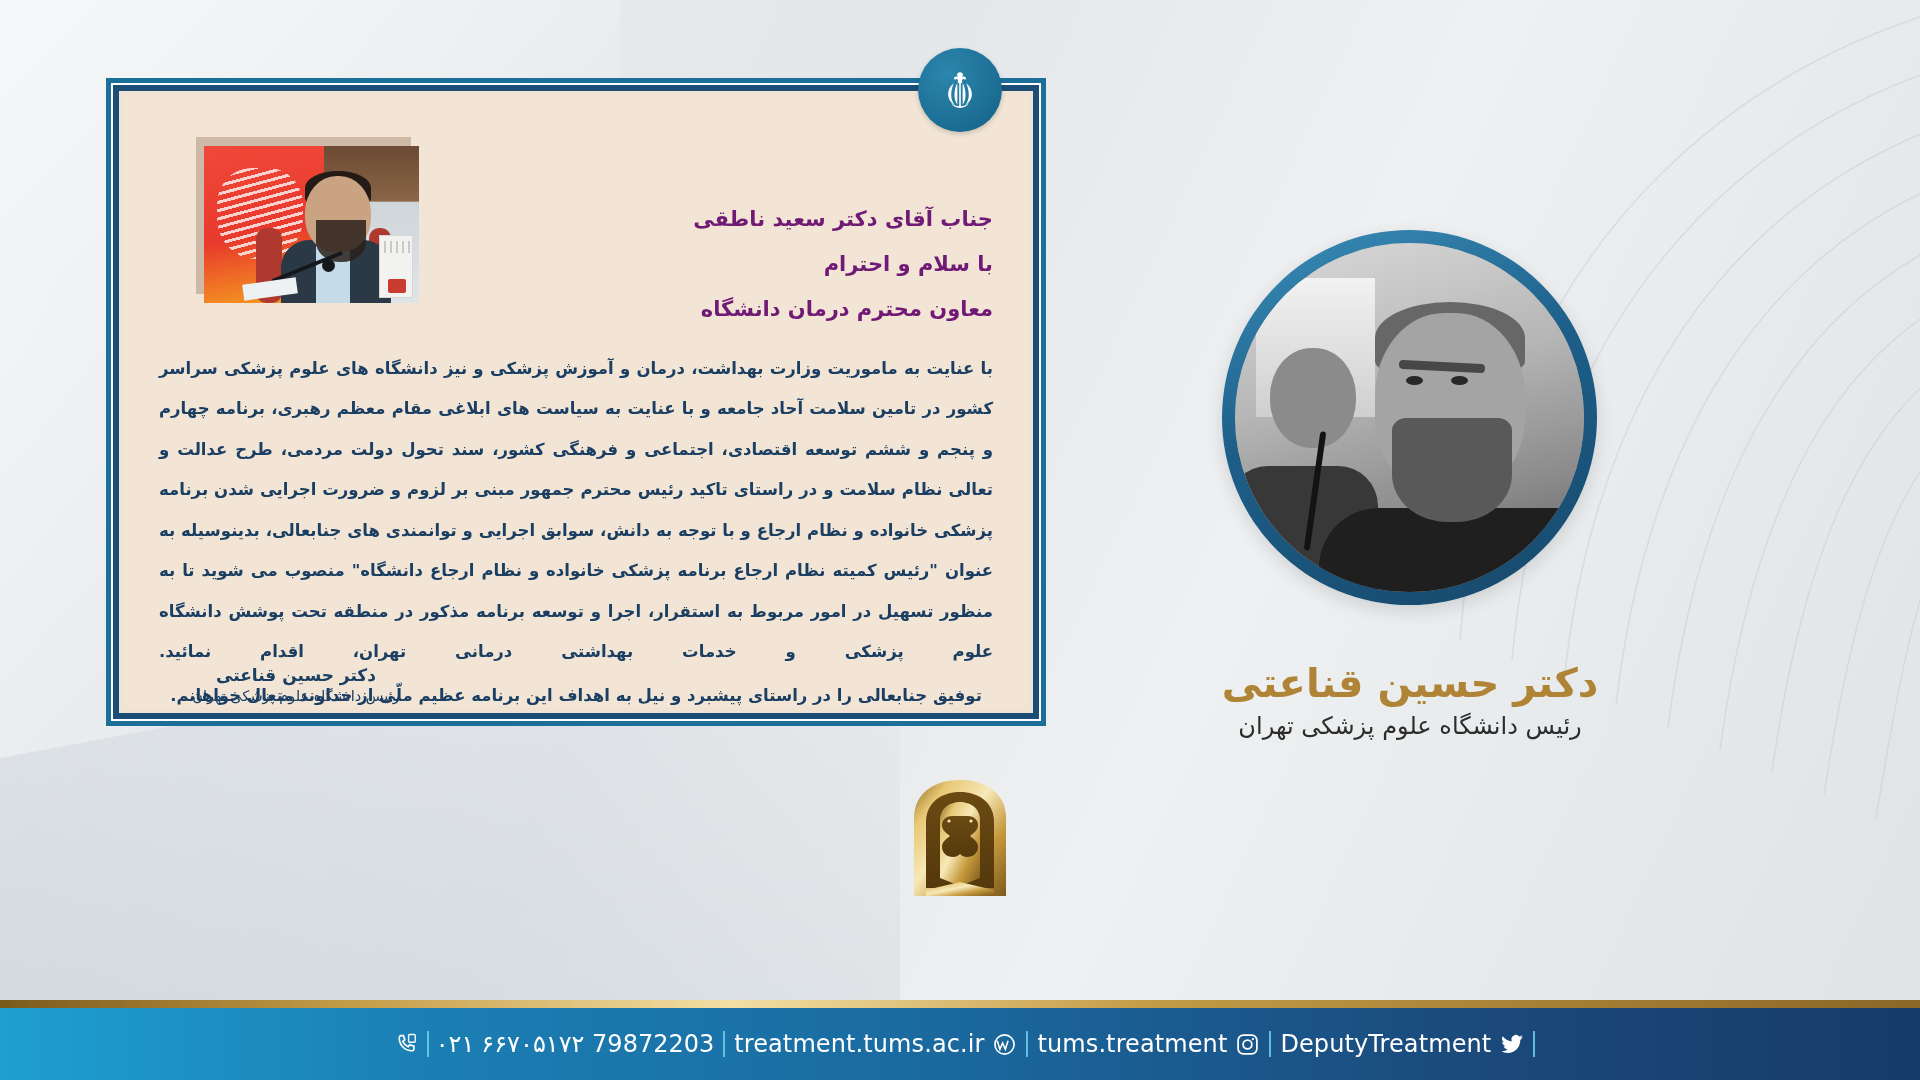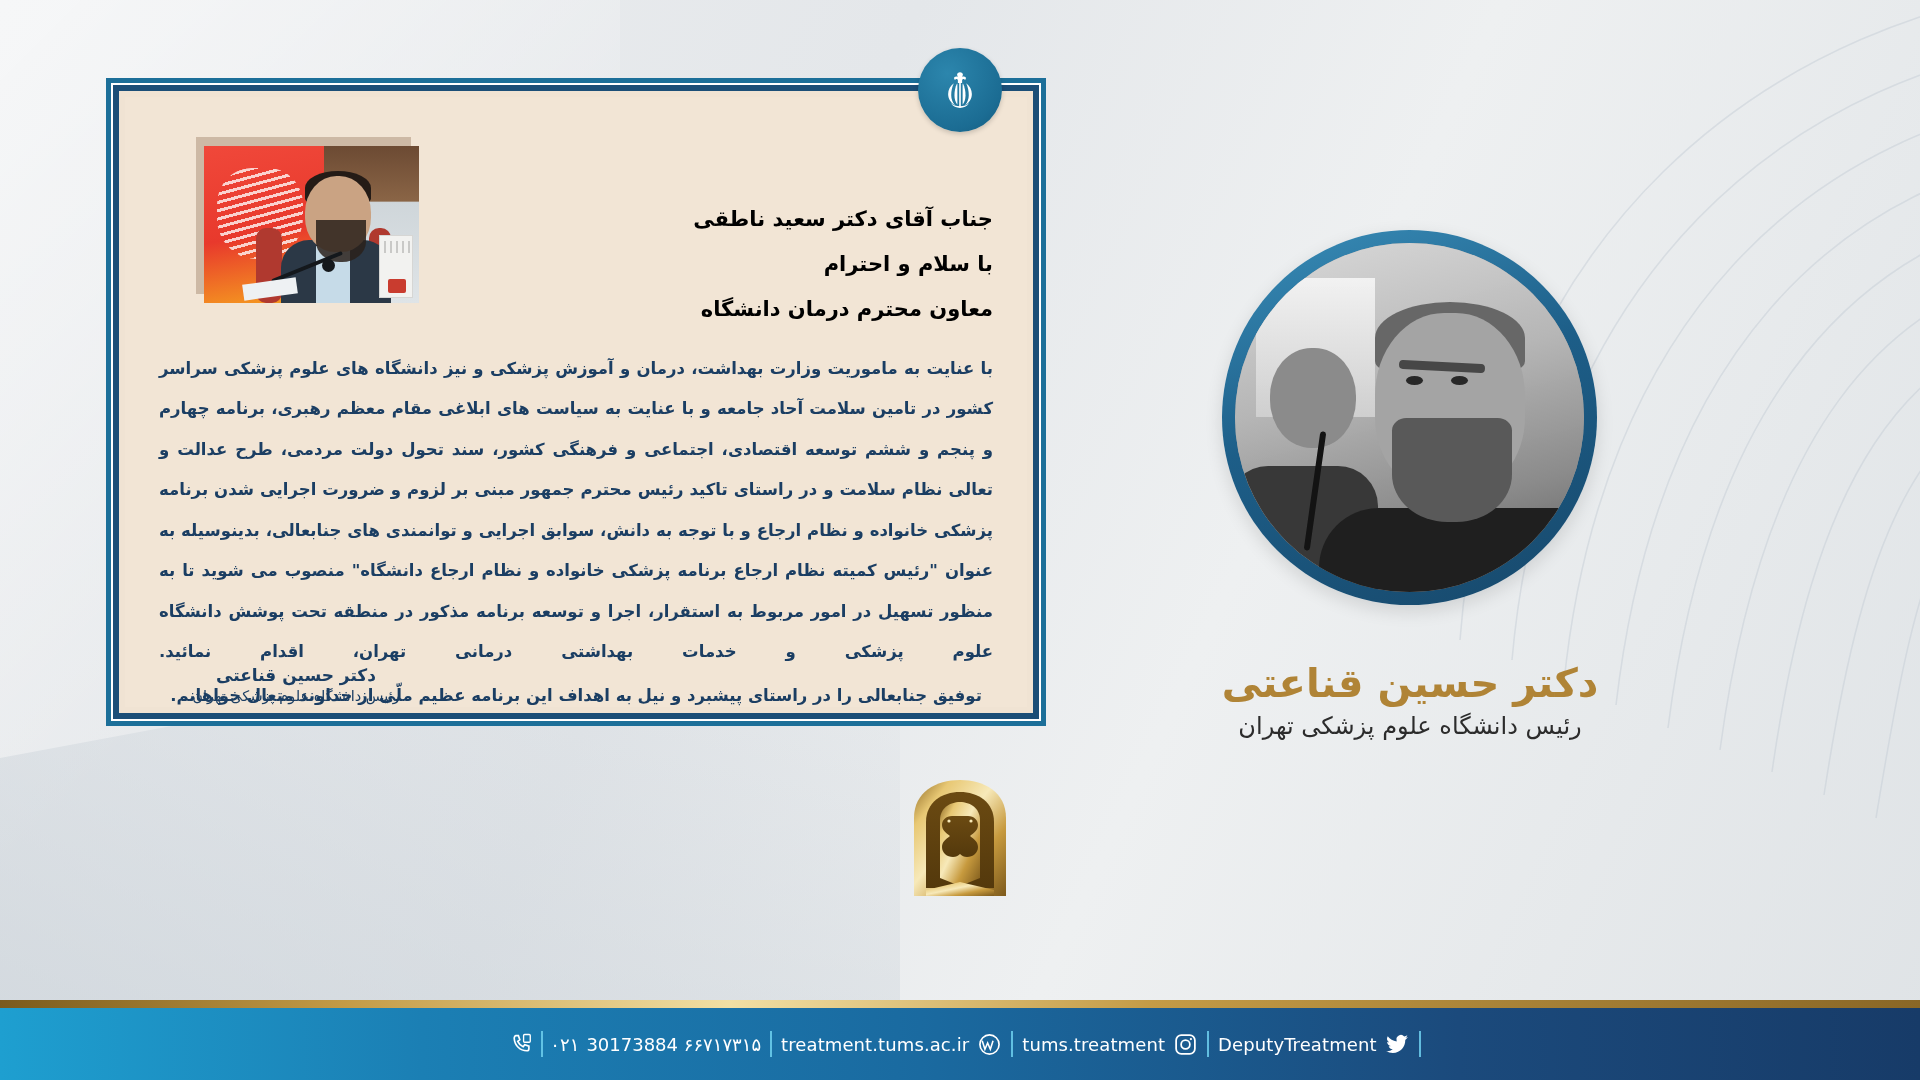--- a/index.html
+++ b/index.html
@@ -107,21 +107,21 @@
   .photo .cal { position:absolute; right:3%; top:57%; width:34px; height:40%;
     background:#f2f2f0; border:1px solid #d6d6d4; }
   .photo .cal i { position:absolute; left:4px; top:5px; width:26px; height:12px;
     background:repeating-linear-gradient(90deg,#c9c9c7 0 2px, transparent 2px 6px); display:block; }
   .photo .cal b { position:absolute; left:8px; bottom:4px; width:18px; height:14px;
     background:#c93c2f; border-radius:2px; display:block; }
 
   
   .salutation {
     position:absolute; right:34px; top:100px; width:520px;
-    text-align:right; color:#000000;
+    text-align:right; color:#701a75;
     font-weight:bold; font-size:21px; line-height:2.15;
     direction:rtl;
   }
   .body-text {
     position:absolute; right:34px; left:34px; top:252px;
     color:#1b3e63; font-size:16.5px; line-height:2.45;
     text-align:justify; text-align-last:justify; direction:rtl;
     font-weight:600;
   }
   .body-text p { margin:0; }
@@ -198,21 +198,21 @@
   }
   .footer {
     position:absolute; left:0; bottom:0; width:100%; height:72px;
     background:linear-gradient(90deg,#1e9fd0 0%,#1b7fb4 22%,#1a6aa0 48%,#1b4a7c 76%,#173b68 100%);
     display:flex; align-items:center; justify-content:center;
     color:#ffffff; direction:rtl;
   }
   .f-row { display:flex; align-items:center; gap:0; font-size:21px; white-space:nowrap; }
   .f-item { display:flex; align-items:center; gap:7px; padding:0 9px; }
   .f-sep { width:2px; height:26px; background:#6fd0ef; opacity:.85; }
-  .f-text { font-size:18px; letter-spacing:.1px;text-align:center; }
+  .f-text { font-size:24px; letter-spacing:.1px;text-align:center; }
   .f-text.lat { direction:ltr; font-family:"DejaVu Sans","Liberation Sans",sans-serif; }
   .f-ico { width:26px; height:26px; display:inline-flex; align-items:center; justify-content:center; }
   .f-ico svg { width:25px; height:25px; }
 </style>
 </head>
 <body>
 
 <div class="bg">
   <div class="bg-diag"></div>
   <div class="bg-diag2"></div>
@@ -379,21 +379,21 @@
           <circle cx="12" cy="12" r="9.2"></circle>
           <path d="M5 8.5l2.6 8 2.6-6 2.6 6 2.6-8" stroke-width="1.5"></path>
         </svg>
       </span>
       <span class="f-text lat">treatment.tums.ac.ir</span>
     </div>
 
     <div class="f-sep"></div>
 
     <div class="f-item">
-      <span class="f-text">۶۶۷۱۷۳۱۵  30173884</span>
+      <span class="f-text">79872203  ۶۶۷۰۵۱۷۲</span>
       <span class="f-text">۰۲۱</span>
       <span class="f-sep"></span>
       <span class="f-ico">
         <svg viewBox="0 0 24 24" fill="none" stroke="#fff" stroke-width="1.6">
           <path d="M6.6 3.5 L9 3.5 l1.4 4 -2 1.5 c1 2.3 2.9 4.2 5.2 5.2 l1.5-2 4 1.4 v2.4 c0 1.1-.9 2-2 2 C10.6 18 5.5 13 5 6.2 c-.1-1.4.9-2.7 1.6-2.7z"></path>
           <rect x="14" y="2.4" width="6.4" height="7.4" rx="1" stroke-width="1.3"></rect>
         </svg>
       </span>
     </div>
 

